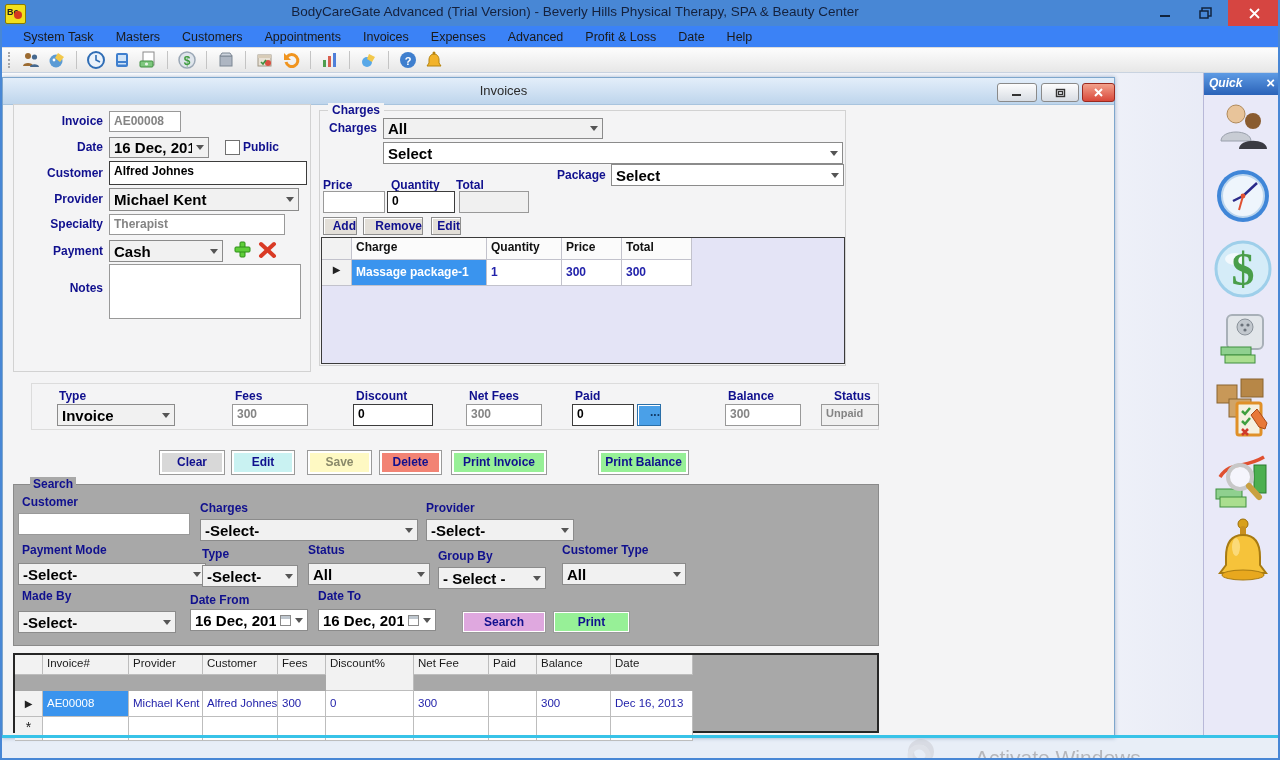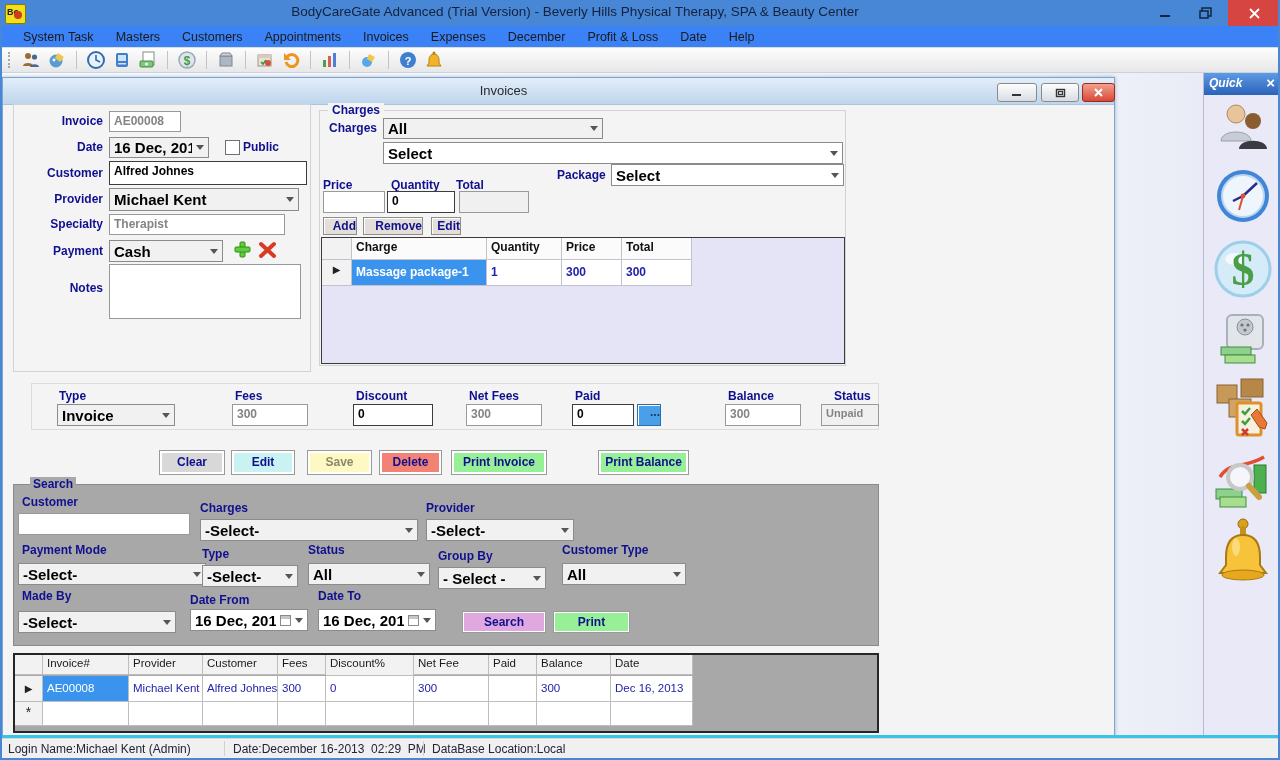--- a/index.html
+++ b/index.html
@@ -133,21 +133,21 @@
       </div>
   </div>
 
   <div class="menubar">
     <span class="mi">System Task</span>
     <span class="mi">Masters</span>
     <span class="mi">Customers</span>
     <span class="mi">Appointments</span>
     <span class="mi">Invoices</span>
     <span class="mi">Expenses</span>
-    <span class="mi">December</span>
+    <span class="mi">Advanced</span>
     <span class="mi">Profit &amp; Loss</span>
     <span class="mi">Date</span>
     <span class="mi">Help</span>
   </div>
 
   <div class="toolbar">
     <i class="grab"></i>
     <span class="ticon"><svg viewBox="0 0 20 20">
           <circle cx="7" cy="6" r="3" fill="#9c6b31"></circle>
           <path d="M2 16c0-4 10-4 10 0z" fill="#9c6b31"></path>
@@ -417,21 +417,21 @@
       </div>
 
       <div class="rpanel" style="left:10px;top:575px;width:866px;height:80px;">
         <div class="rgrid">
           <div class="grow ghead">
             <div class="gc selc" style="width:28px;height:20px;"></div>
             <div class="gc" style="width:86px;height:20px;">Invoice#</div>
             <div class="gc" style="width:74px;height:20px;">Provider</div>
             <div class="gc" style="width:75px;height:20px;">Customer</div>
             <div class="gc" style="width:48px;height:20px;">Fees</div>
-            <div class="gc" style="width:88px;height:21px;">Discount%</div>
+            <div class="gc" style="width:88px;height:36px;">Discount%</div>
             <div class="gc" style="width:75px;height:20px;">Net Fee</div>
             <div class="gc" style="width:48px;height:20px;">Paid</div>
             <div class="gc" style="width:74px;height:20px;">Balance</div>
             <div class="gc" style="width:82px;height:20px;">Date</div>
           </div>
           <div class="grow">
             <div class="gc selc" style="width:28px;height:26px;line-height:24px;"><span class="mark">▶</span></div>
             <div class="gc cell" style="width:86px;height:26px;line-height:20px;background:#3a94ee;color:#fff;">AE00008</div>
             <div class="gc cell" style="width:74px;height:26px;line-height:20px;">Michael Kent</div>
             <div class="gc cell" style="width:75px;height:26px;line-height:20px;">Alfred Johnes</div>
@@ -532,24 +532,17 @@
         <path d="M40 46l8-8M46 54l7-7" stroke="#c4c4c8" stroke-width="6"></path>
         <circle cx="14" cy="20" r="9" fill="none" stroke="#d2d2d6" stroke-width="5"></circle>
         <path d="M20 27l22 24" stroke="#d2d2d6" stroke-width="7" stroke-linecap="round"></path>
       </svg>
       <div class="l1">Activate Windows</div>
 
     </div>
   </div>
 
   <div class="cyan"></div>
-  <div class="statusbar">
-    <span style="left:8px;">Login Name:Michael Kent (Admin)</span>
-    <i class="sdiv" style="left:224px;"></i>
-    <span style="left:233px;">Date:December 16-2013  02:29  PM</span>
-    <i class="sdiv" style="left:423px;"></i>
-    <span style="left:432px;">DataBase Location:Local</span>
-  </div>
   <div class="edge" style="left:0;top:758px;width:1280px;height:2px;"></div>
   <div class="edge" style="left:0;top:0;width:2px;height:760px;"></div>
   <div class="edge" style="left:1278px;top:0;width:2px;height:760px;"></div>
 
 </div>
 
 </body></html>

